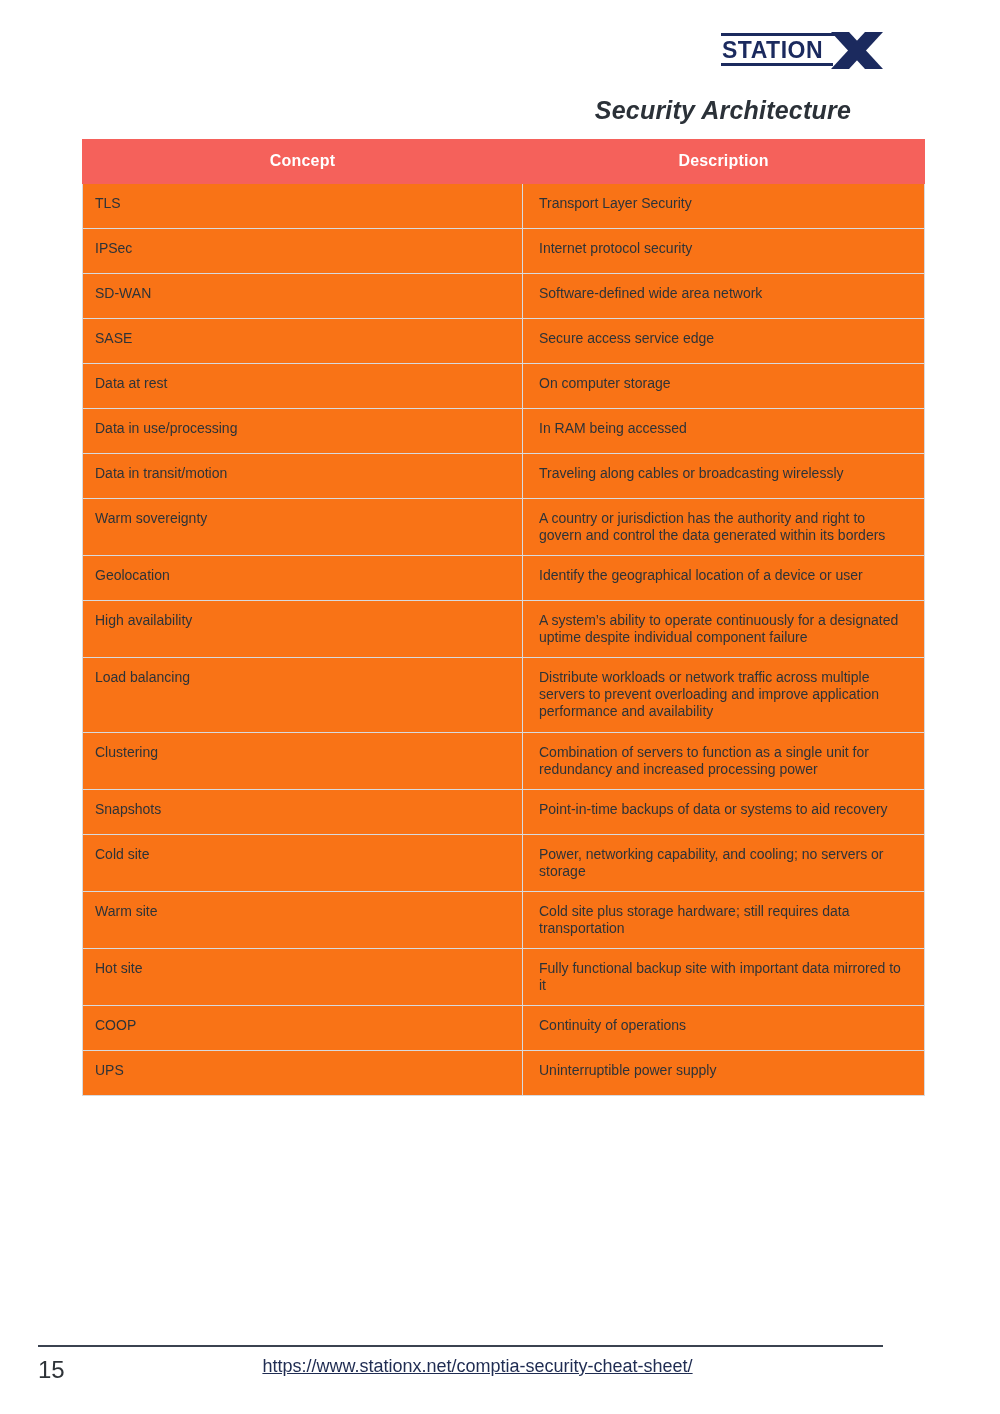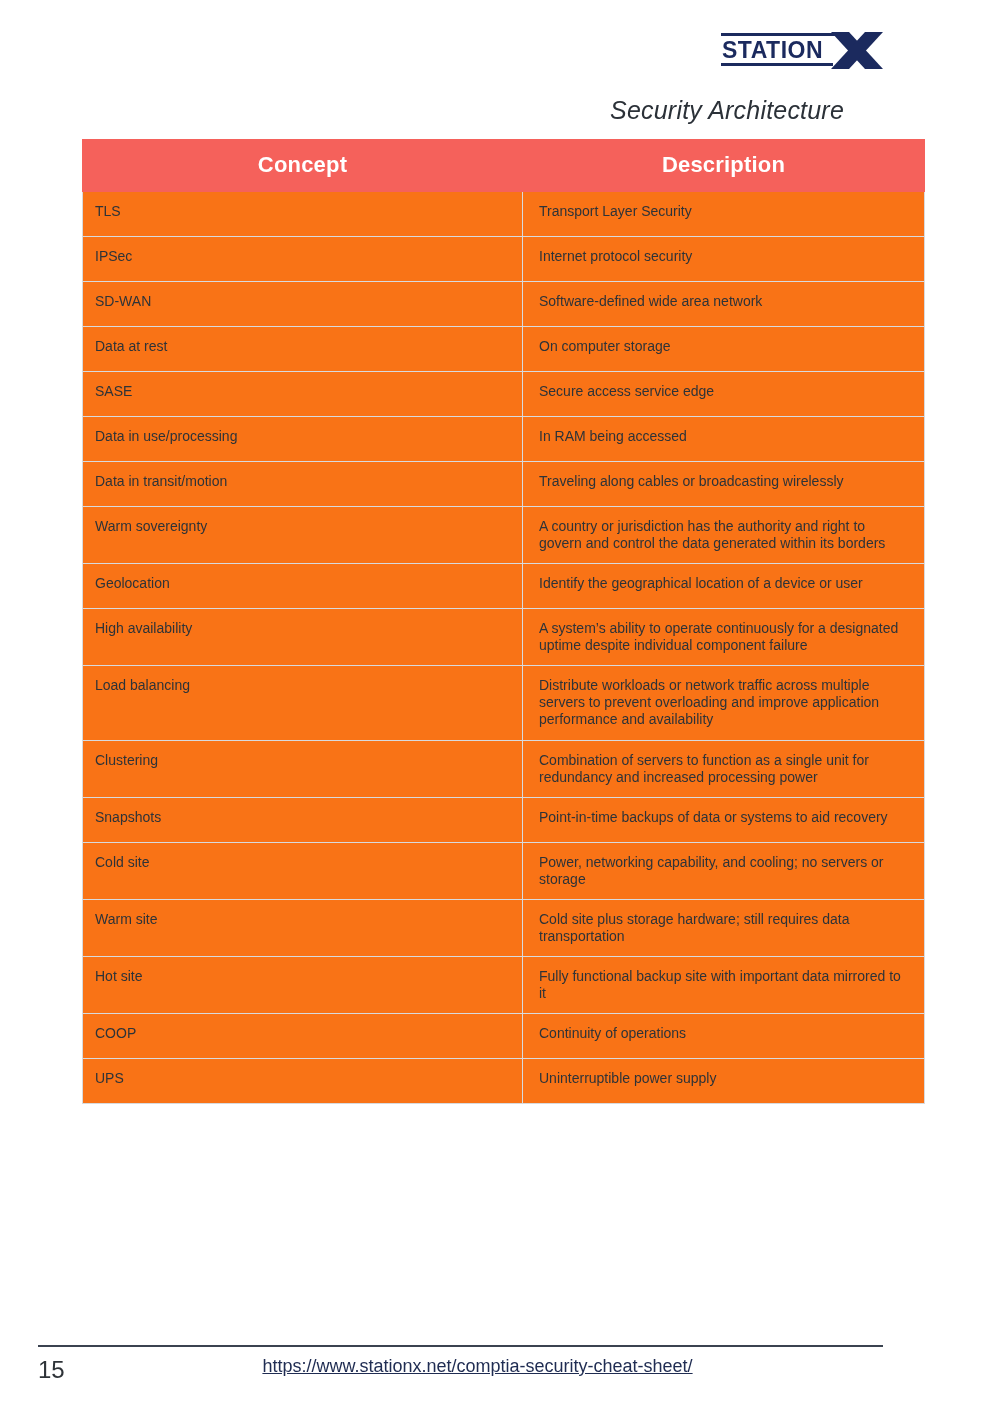--- a/index.html
+++ b/index.html
@@ -34,24 +34,24 @@
     display: flex;
     align-items: center;
     justify-content: flex-end;
   }
   .logo-svg { display: block; }
 
   
   .section-title {
     position: absolute;
     top: 96px;
-    right: 77px;
+    right: 70px;
     font-size: 25px;
     font-style: italic;
-    font-weight: 400;
+    font-weight: 700;
     color: #2b3138;
     letter-spacing: 0.2px;
     white-space: nowrap;
     margin-left: 19px;
   }
 
   
   .table-wrap {
     position: absolute;
     left: 82px;
@@ -62,21 +62,21 @@
     width: 100%;
     border-collapse: collapse;
     table-layout: fixed;
   }
   table.cheat col.c-concept { width: 440px; }
   table.cheat col.c-desc { width: 402px; }
 
   table.cheat thead th {
     background: #f5615b;
     color: #ffffff;
-    font-size: 22px;
+    font-size: 16px;
     font-weight: bold;
     text-align: center;
     padding: 12px 8px 13px 8px;
     border: 1px solid #f5615b;
     letter-spacing: 0.2px;
   }
   table.cheat thead th.th-divider {
     border-left: 1px solid #ffffff;
   }
 
@@ -179,26 +179,26 @@
           </tr>
           <tr>
             <td class="concept">IPSec</td>
             <td class="desc">Internet protocol security</td>
           </tr>
           <tr>
             <td class="concept">SD-WAN</td>
             <td class="desc">Software-defined wide area network</td>
           </tr>
           <tr>
+            <td class="concept">SASE</td>
+            <td class="desc">Secure access service edge</td>
+          </tr>
+          <tr>
             <td class="concept">Data at rest</td>
             <td class="desc">On computer storage</td>
-          </tr>
-          <tr>
-            <td class="concept">SASE</td>
-            <td class="desc">Secure access service edge</td>
           </tr>
           <tr>
             <td class="concept">Data in use/processing</td>
             <td class="desc">In RAM being accessed</td>
           </tr>
           <tr>
             <td class="concept">Data in transit/motion</td>
             <td class="desc">Traveling along cables or broadcasting wirelessly</td>
           </tr>
           <tr>

